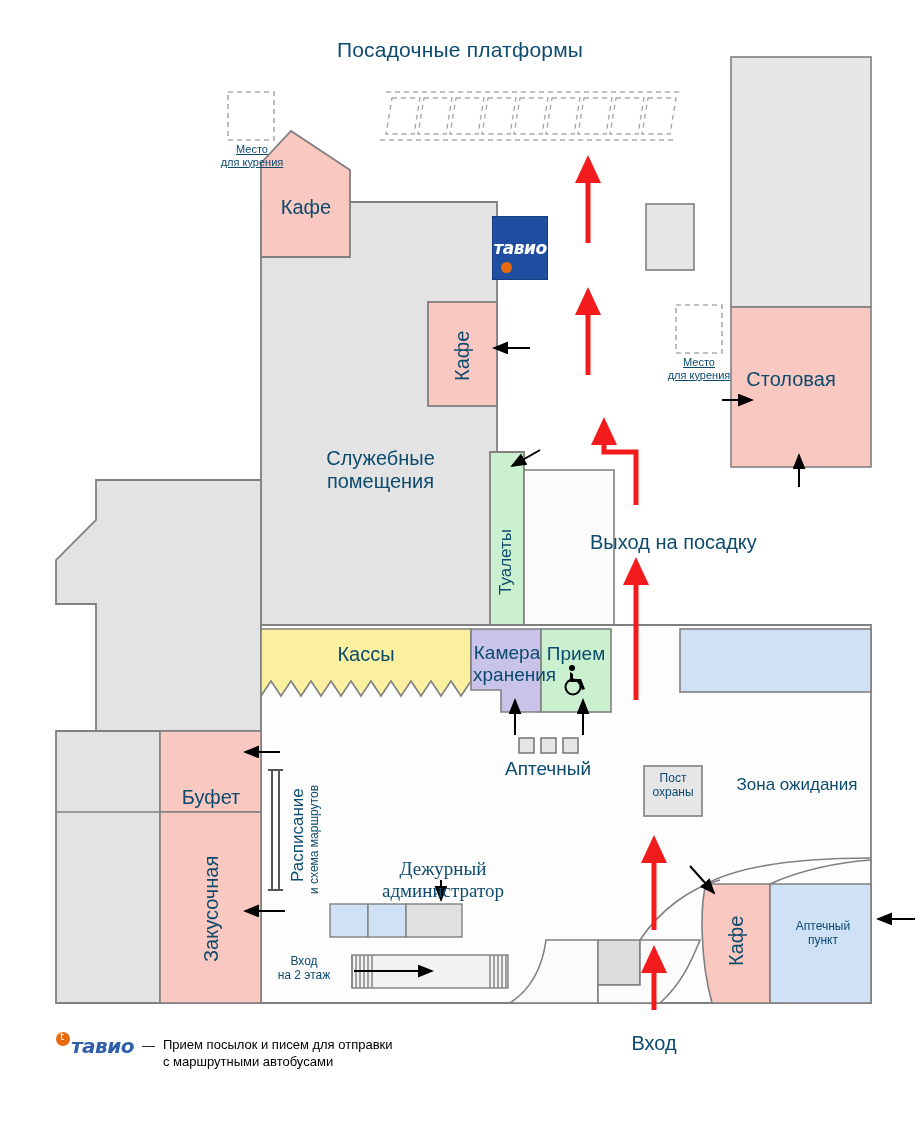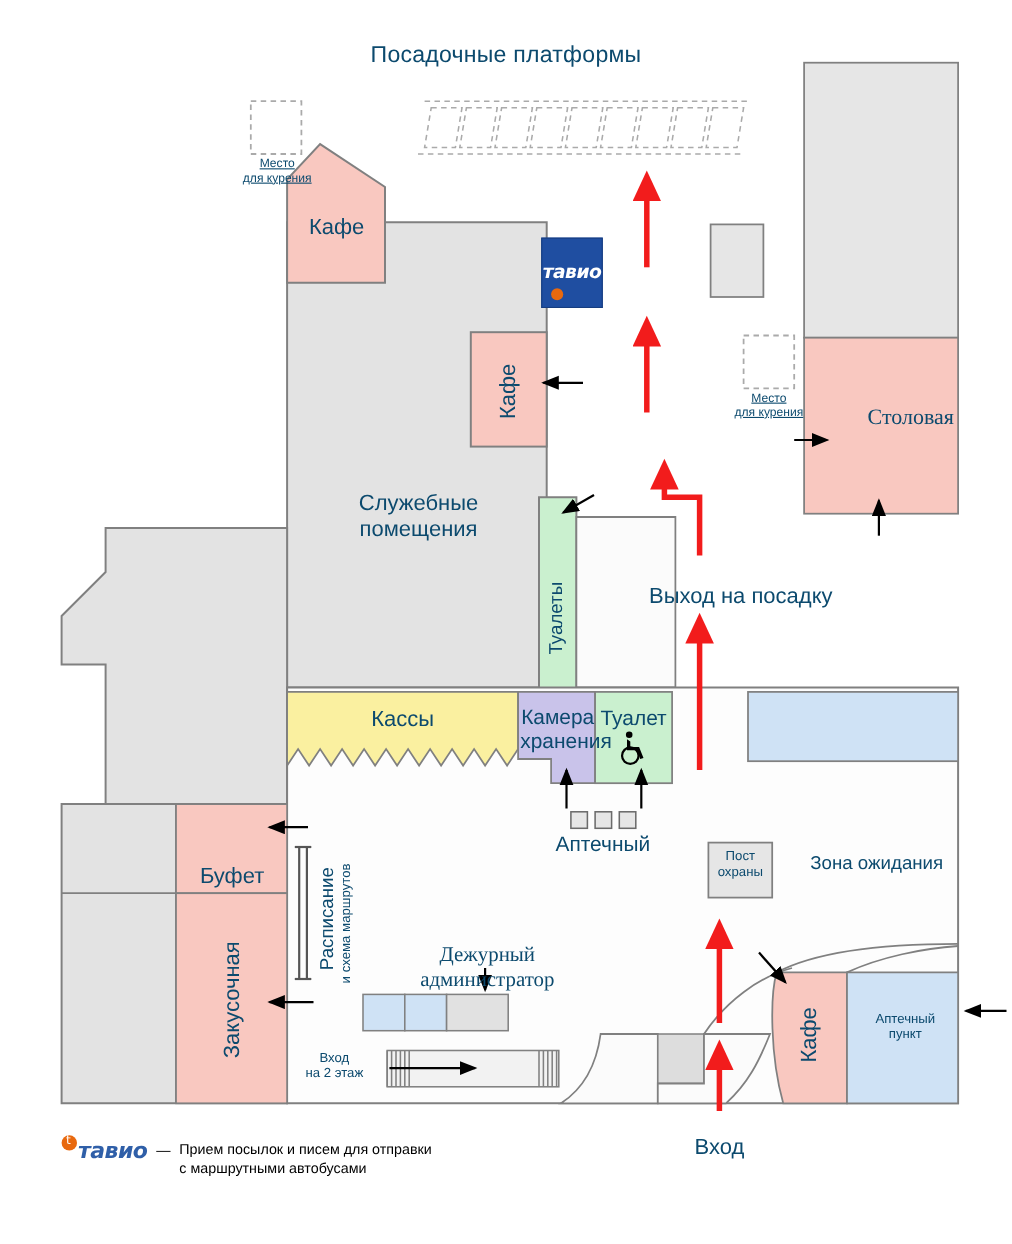--- a/index.html
+++ b/index.html
@@ -262,28 +262,28 @@
 
   <div class="lbl big vert" style="left:451px; top:320px; width:24px; height:72px;">Кафе</div>
 
   <div class="lbl big" style="left:298px; top:447px; width:165px;">Служебные
 помещения</div>
 
   <div class="lbl med vert" style="left:496px; top:512px; width:22px; height:100px;">Туалеты</div>
 
   <div class="lbl big" style="left:590px; top:531px; width:220px; text-align:left;">Выход на посадку</div>
 
-  <div class="lbl big" style="left:768px; top:368px; width:120px;font-family:Liberation Serif, serif;">Столовая</div>
+  <div class="lbl big" style="left:731px; top:368px; width:120px;">Столовая</div>
 
   <div class="lbl big" style="left:306px; top:643px; width:120px;">Кассы</div>
 
   <div class="lbl sm" style="left:473px; top:642px; width:68px;">Камера
 хранения</div>
 
-  <div class="lbl sm" style="left:541px; top:643px; width:70px;">Туалет</div>
+  <div class="lbl sm" style="left:541px; top:643px; width:70px;">Прием</div>
 
 
   <div class="lbl sm" style="left:498px; top:758px; width:100px;">Аптечный</div>
 
   <div class="lbl xs" style="left:644px; top:772px; width:58px;">Пост
 охраны</div>
 
   <div class="lbl med" style="left:712px; top:775px; width:170px;">Зона ожидания</div>
 
   <div class="lbl big" style="left:161px; top:758px; width:100px;margin-top:28px;">Буфет</div>

